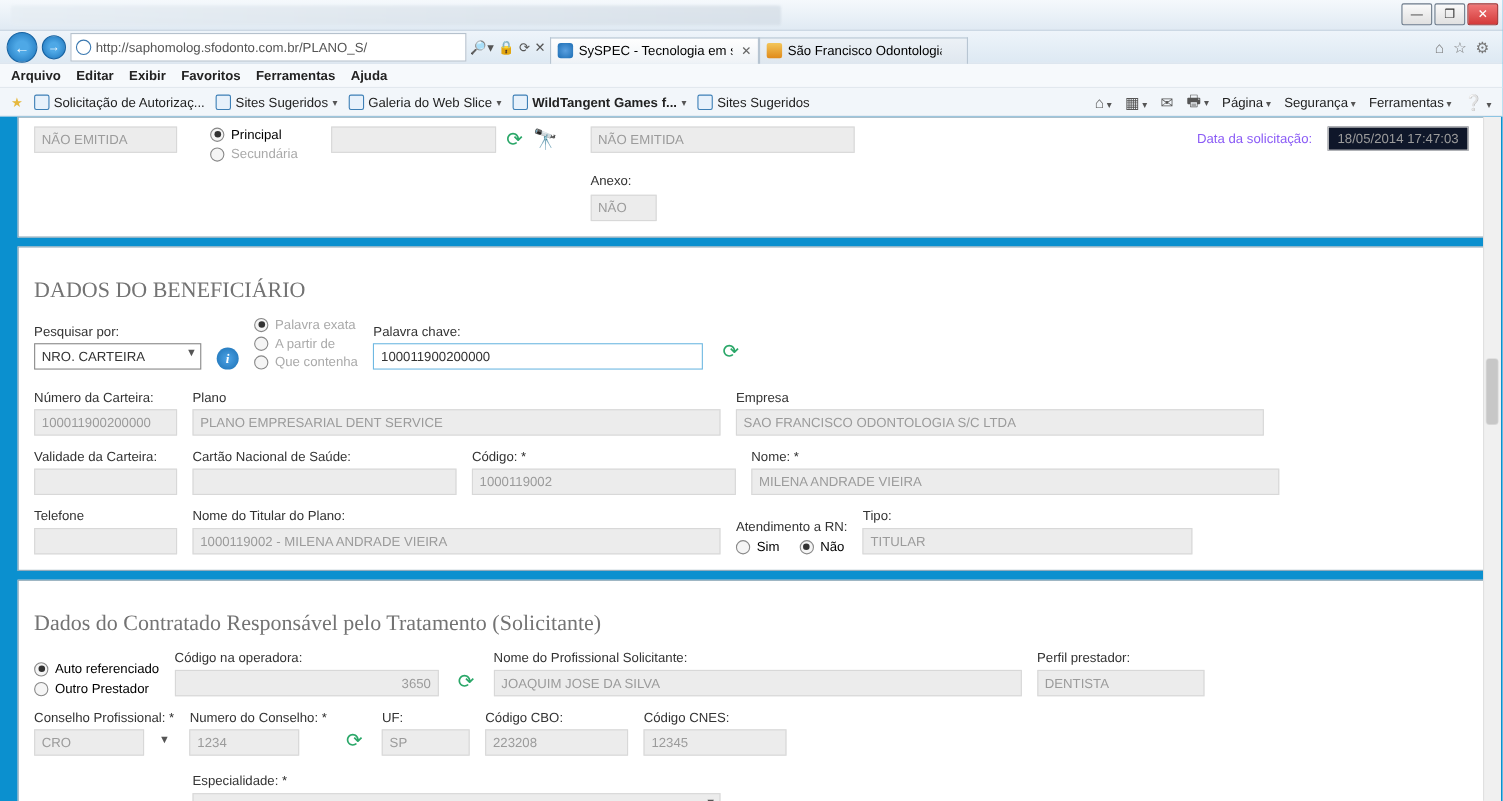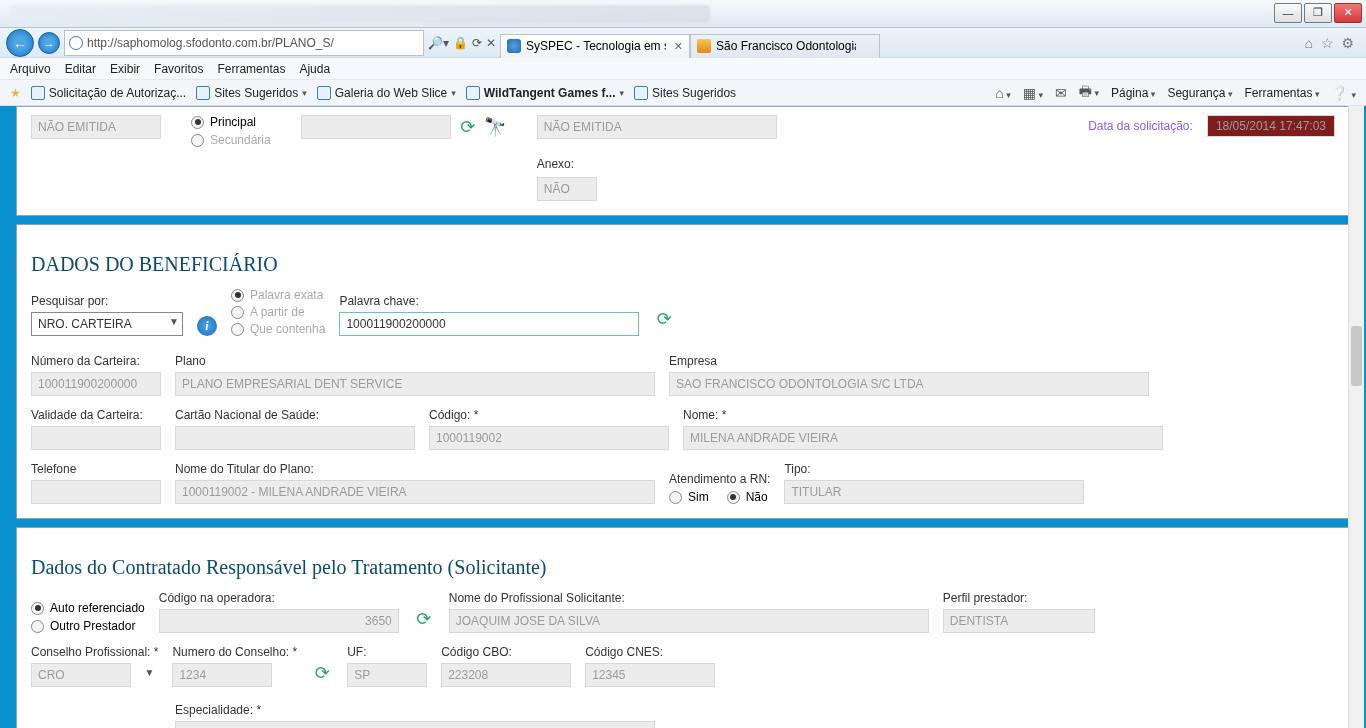--- a/index.html
+++ b/index.html
@@ -28,35 +28,35 @@
 .tab .fav { width:14px; height:14px; display:inline-block;}
 .tab .fav.blue { background:radial-gradient(#5aa0e0,#1c6db3); border-radius:3px;}
 .tab .fav.orange { background:linear-gradient(#f3c65a,#e08a1a); border-radius:2px;}
 .tab-label { white-space:nowrap; overflow:hidden; max-width:140px;}
 .tab .x { color:#666; font-size:11px; margin-left:auto;}
 .right-icons { display:flex; gap:8px; align-items:center; color:#777; padding-right:6px;}
 .right-icons span { font-size:14px; }
 
 
 .menu-row { height:22px; background:#f6f9fc; display:flex; align-items:center; gap:14px; padding:0 10px; border-bottom:1px solid #e2e8ee;}
-.menu-row a { color:#222; text-decoration:none;}
+.menu-row a { color:#222; text-decoration:none;font-weight:bold;}
 .fav-row { height:26px; background:#f2f6fa; display:flex; align-items:center; gap:12px; padding:0 10px; border-bottom:1px solid #d7e0e9; justify-content:space-between;}
 .fav-left { display:flex; align-items:center; gap:10px;}
 .fav-item { display:flex; align-items:center; gap:4px; color:#222;}
 .fav-item .ficon { width:14px;height:14px;border:1px solid #3d7fb6;border-radius:2px;background:#e7f1fb;}
 .fav-right { display:flex; align-items:center; gap:12px; color:#222;}
 .fav-right .drop { color:#222;}
 .fav-right .ic { color:#555; font-size:14px;}
 .dropdown-caret::after { content:" ▾"; font-size:9px; color:#555;}
 
 
 .outer { background:#0b90cf; padding:0 16px 20px 16px; height:calc(100% - 106px); overflow:auto;}
 .panel { background:#fff; border:1px solid #88a4b5; margin-top:8px; padding:24px 14px 14px 14px;}
 .panel-first { margin-top:0; padding-top:8px;}
-.section-title { font-family: Georgia, "Times New Roman", serif; font-size:20px; color:#0c4a6e; margin:4px 0 12px 0; font-weight:normal;}
+.section-title { font-family: Georgia, "Times New Roman", serif; font-size:20px; color:#737373; margin:4px 0 12px 0; font-weight:normal;}
 .fld { display:flex; flex-direction:column; gap:4px; }
 .lbl { color:#333; font-size:12px;}
 .req::after { content:" *"; color:#333;}
 .inp { height:24px; background:#ececec; border:1px solid #d8d8d8; color:#9b9b9b; padding:0 6px; display:flex; align-items:center;}
 .inp.w80{width:80px;} .inp.w100{width:100px;} .inp.w130{width:130px;} .inp.w150{width:150px;}
 .inp.w180{width:152px;} .inp.w240{width:240px;} .inp.w300{width:300px;}
 .inp.w480{width:480px;} .inp.w60{width:60px;}
 .inp.active { background:#fff; border:1px solid #6fb8e2; color:#333;}
 .select-wrap { position:relative; display:inline-block;}
 .select-wrap .caret { position:absolute; right:4px; top:4px; font-size:10px; color:#555; pointer-events:none;}
@@ -69,21 +69,21 @@
 
 .icon-refresh { width:22px; height:22px; display:inline-flex; align-items:center; justify-content:center; color:#2aa768; font-size:18px; }
 .icon-binoc { width:22px; height:22px; color:#b0b0b0; font-size:18px; display:inline-flex; align-items:center; justify-content:center;}
 .icon-info { width:20px;height:20px;border-radius:50%;background:radial-gradient(#4da3e6,#1a6fb3); color:#fff; display:inline-flex;align-items:center;justify-content:center;font-weight:bold; font-style:italic; font-family:Georgia,serif;}
 
 .top-info { display:flex; gap:30px; align-items:flex-start;}
 .top-info .col { display:flex; flex-direction:column; gap:6px;}
 
 .solic-right { margin-left:auto;}
 .solic-date-lab { color:#8b5cf6;}
-.solic-date-val { background:#7f1d1d; padding:3px 8px; color:#9b9b9b; border:1px solid #d8d8d8;}
+.solic-date-val { background:#0f172a; padding:3px 8px; color:#9b9b9b; border:1px solid #d8d8d8;}
 .hline-inline { display:flex; align-items:flex-end; gap:14px; flex-wrap:wrap;}
 
 .radio-h { display:flex; gap:18px; align-items:center;}
 
 .scroll-affordance { position:fixed; right:2px; top:106px; bottom:0; width:16px; background:#f0f0f0; border-left:1px solid #ddd;}
 .scroll-thumb { position:absolute; left:2px; right:2px; top:220px; height:60px; background:#c7c7c7; border-radius:3px;}
 
 </style>
 </head>
 <body>

